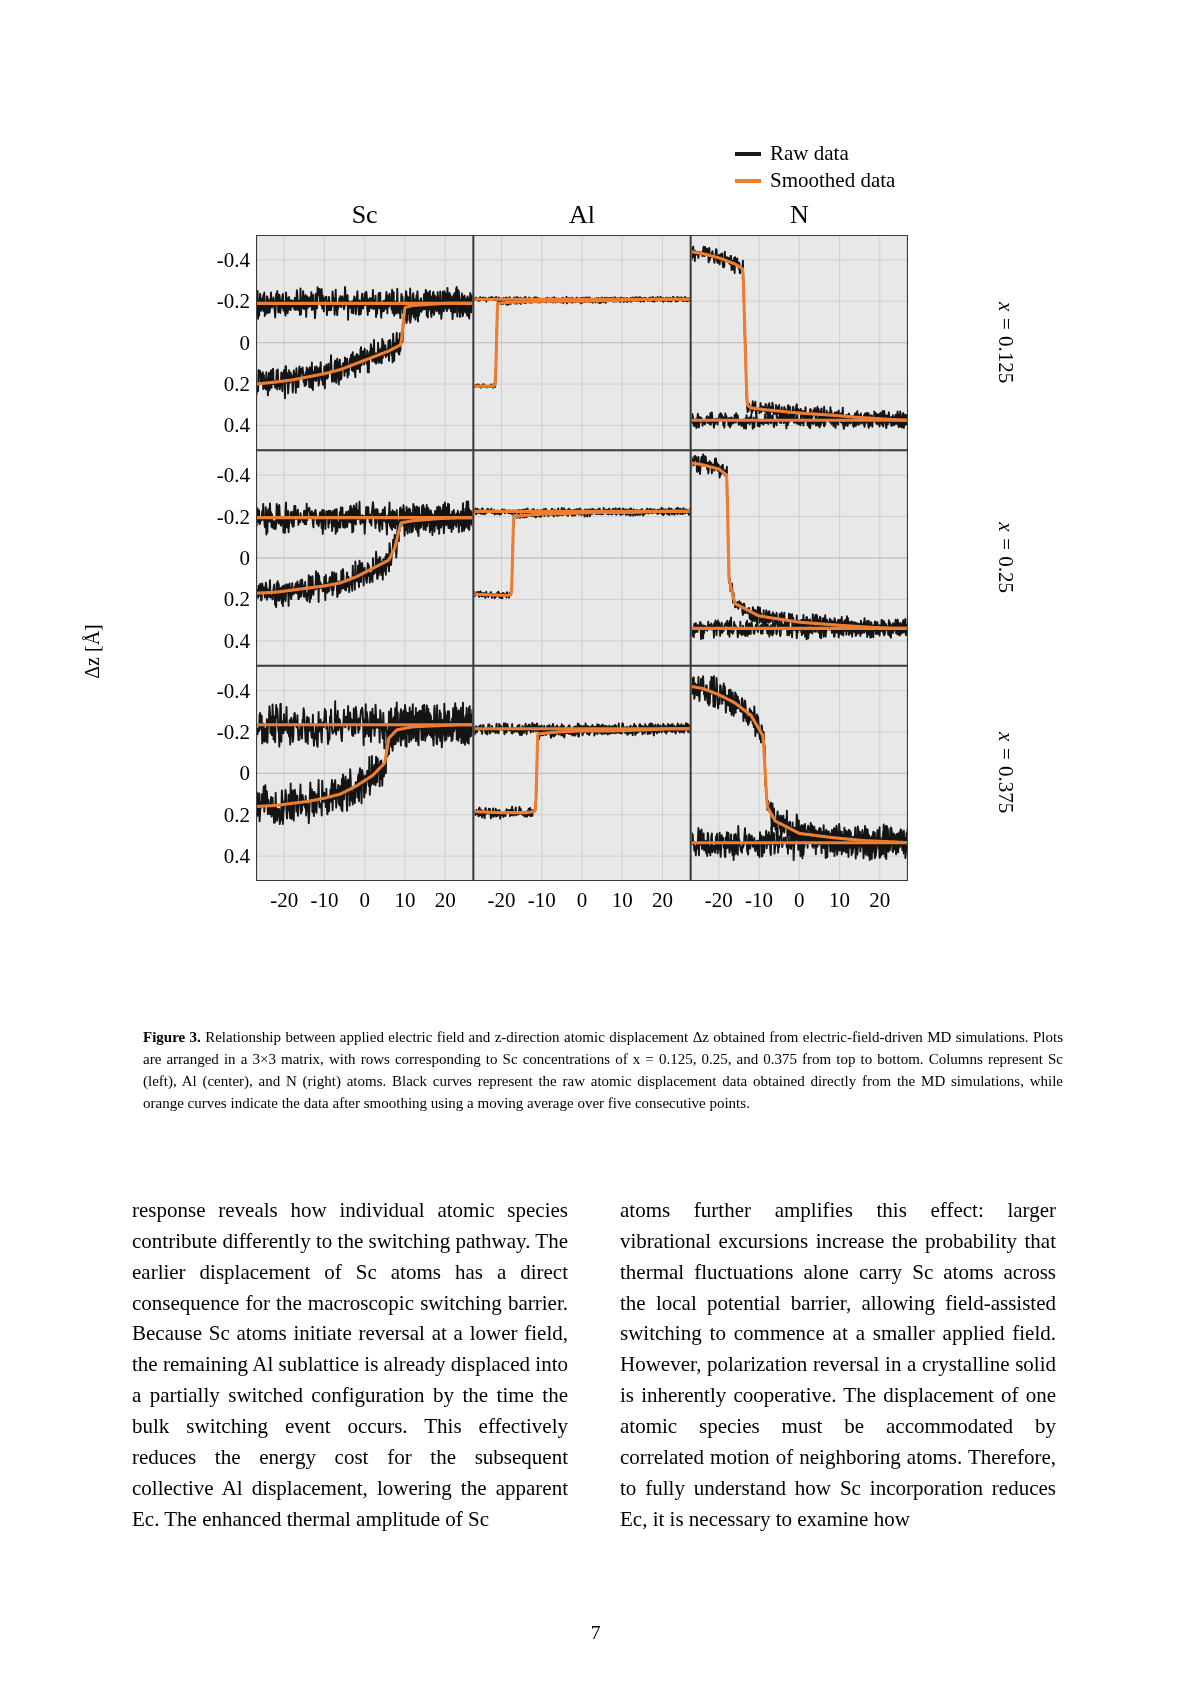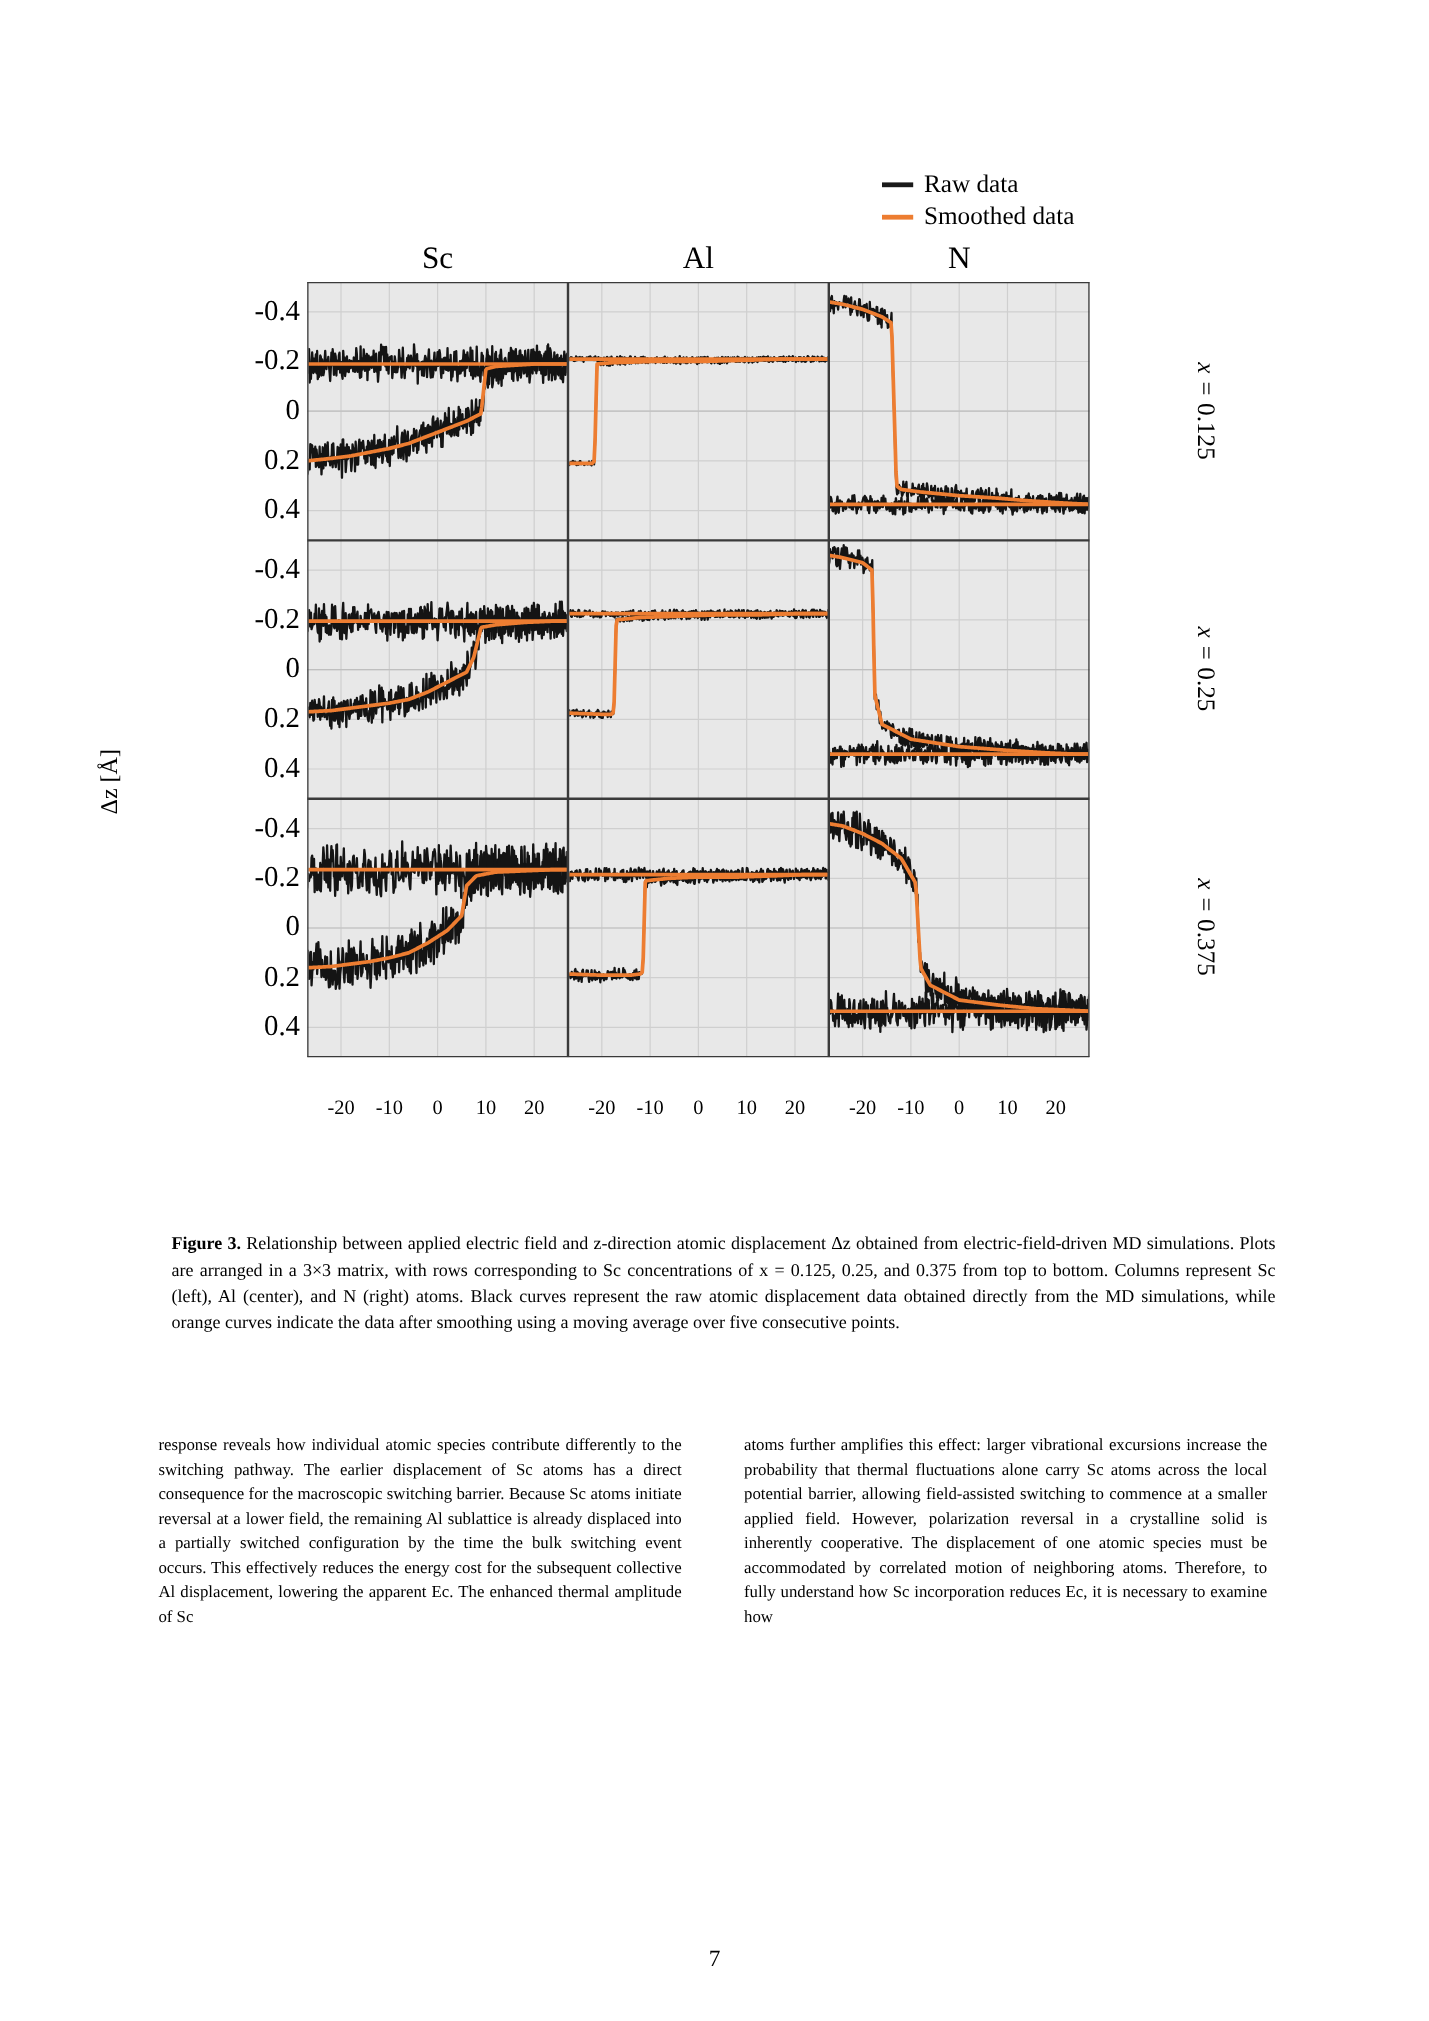--- a/index.html
+++ b/index.html
@@ -88,30 +88,30 @@
     position: absolute;
     left: 186px;
     top: 115px;
     width: 64px;
     height: 646px;
   }
   .ytick {
     position: absolute;
     right: 0;
     text-align: right;
-    font-size: 24px;
+    font-size: 21px;
     transform: translateY(-50%);
     white-space: nowrap;
   }
 
   .xtick-row {
     position: absolute;
-    top: 793px;
+    top: 768px;
     height: 30px;
-    font-size: 17px;
+    font-size: 21px;
   }
   .xtick {
     position: absolute;
     transform: translateX(-50%);
     white-space: nowrap;
   }
 
   .rowlabel {
     position: absolute;
     left: 905px;
@@ -150,21 +150,21 @@
   #body-cols {
     position: absolute;
     left: 132px;
     top: 1195px;
     width: 925px;
     display: flex;
     gap: 52px;
   }
   .bodycol {
     width: 436px;
-    font-size: 14px;
+    font-size: 21px;
     line-height: 1.47;
     text-align: justify;
   }
   .bodycol p { margin: 0; }
 
   #page-number {
     position: absolute;
     left: 0;
     top: 1622px;
     width: 1191px;

